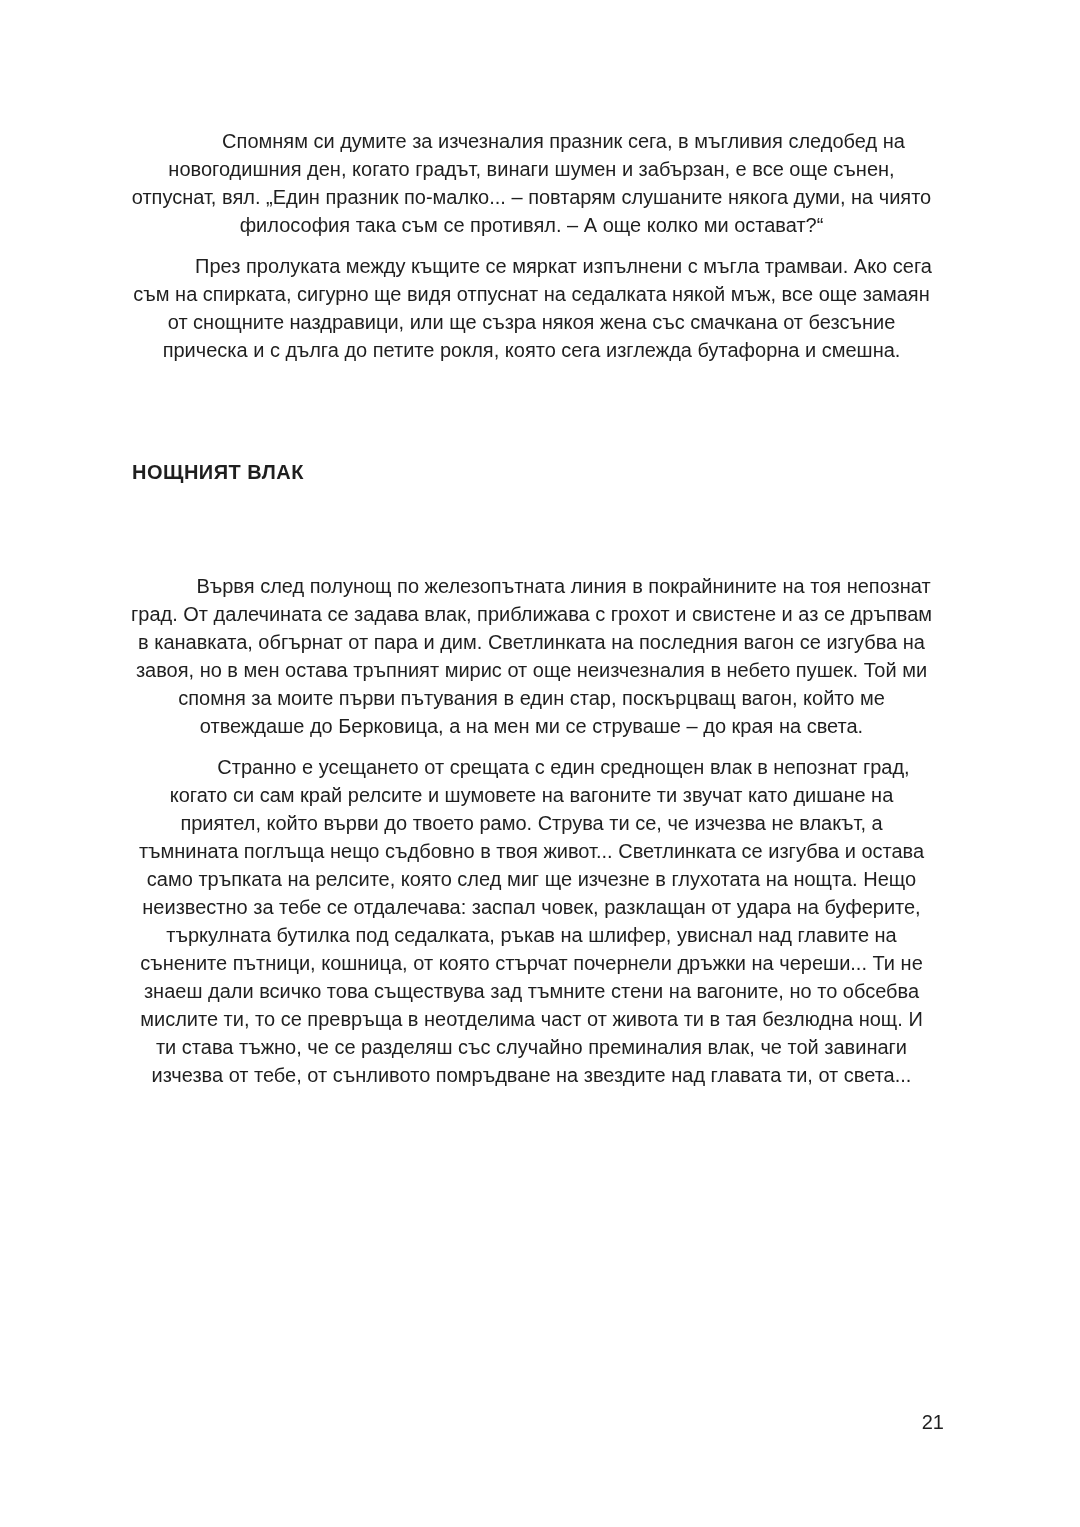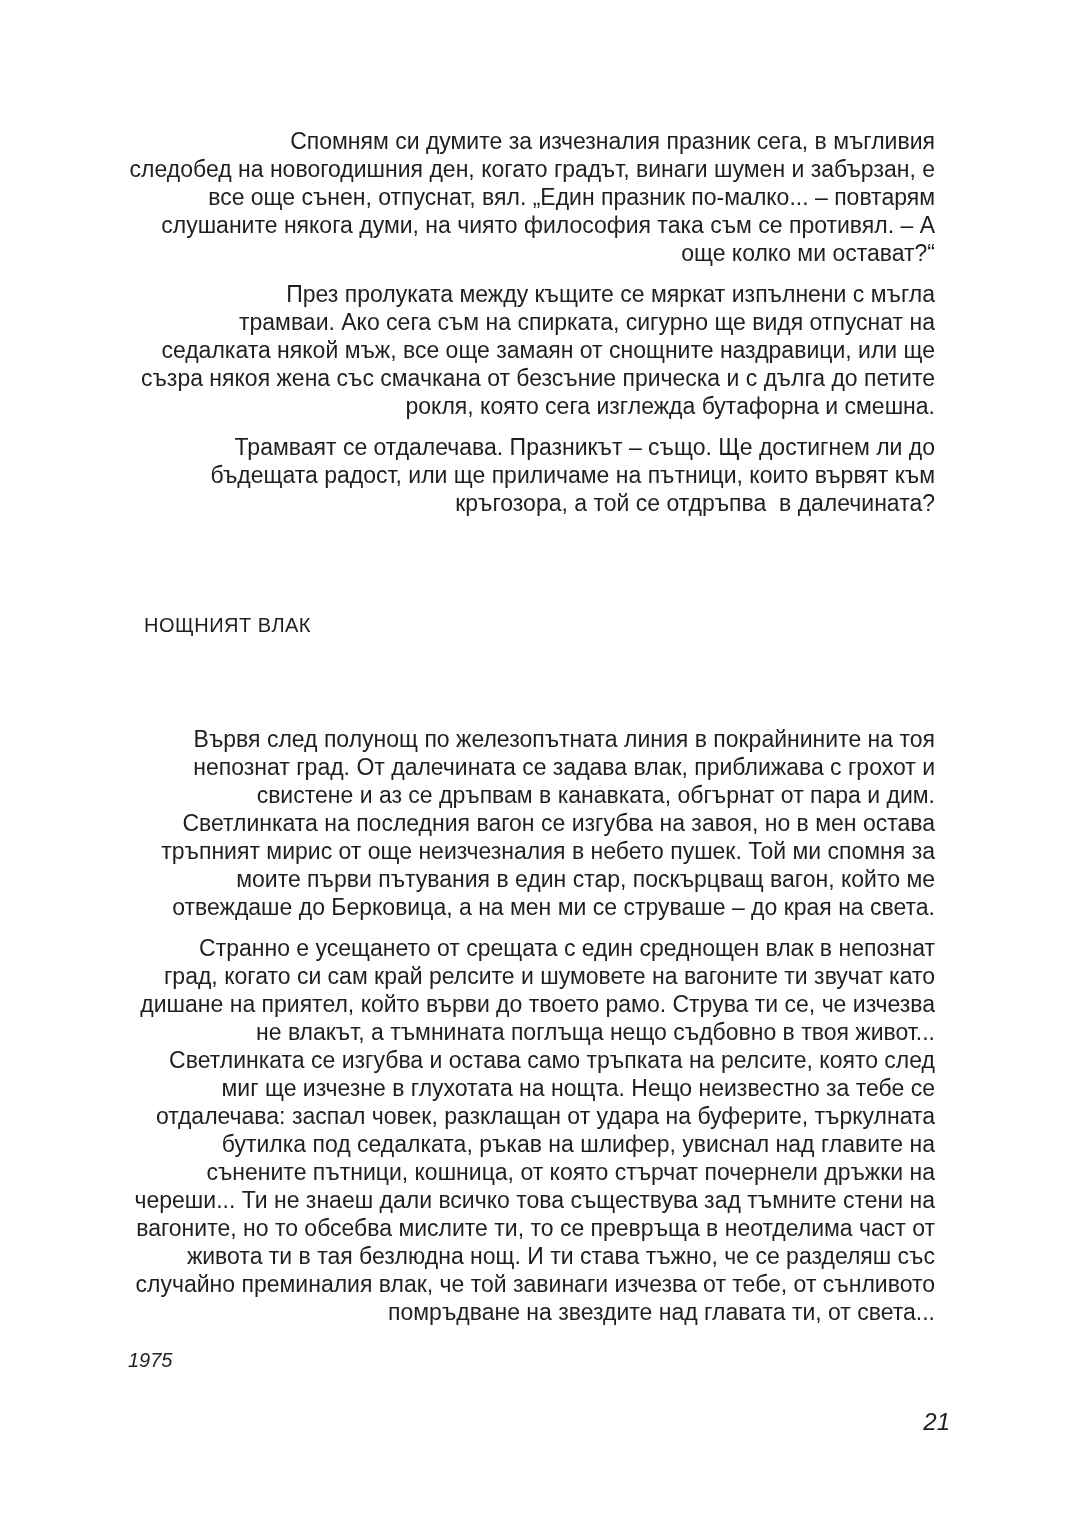--- a/index.html
+++ b/index.html
@@ -18,65 +18,62 @@
     color: #1f1f1f;
   }
   .content {
     position: absolute;
     left: 128px;
     top: 127px;
     width: 807px;
   }
   .par {
     margin: 0 0 13px 0;
-    font-size: 23px;
+    font-size: 20px;
     line-height: 28px;
     text-indent: 64px;
-    text-align: right;
+    text-align: center;
     white-space: pre-wrap;
   }
   .year {
     margin: 6px 0 0 0;
     font-size: 20px;
     line-height: 28px;
     font-style: italic;
     font-weight: normal;
   }
   .section-title {
-    margin: 94px 0 0 16px;
+    margin: 94px 0 0 4px;
     font-size: 20px;
     line-height: 28px;
-    font-weight: normal;
+    font-weight: bold;
     letter-spacing: 0.5px;
   }
   .first-after-title {
     margin-top: 86px;
   }
   .year-bottom {
     margin-top: 20px;
   }
   .pagenum {
     position: absolute;
     top: 1408px;
-    right: 130px;
-    font-size: 24px;
+    right: 136px;
+    font-size: 20px;
     line-height: 28px;
-    font-style: italic;
   }
 </style>
 </head>
 <body>
 
 <div class="page">
   <div class="content">
     <p class="par">Спомням си думите за изчезналия празник сега, в мъгливия следобед на новогодишния ден, когато градът, винаги шумен и забързан, е все още сънен, отпуснат, вял. „Един празник по-малко... – повтарям слушаните някога думи, на чиято философия така съм се противял. – А още колко ми остават?“</p>
     <p class="par">През пролуката между къщите се мяркат изпълнени с мъгла трамваи. Ако сега съм на спирката, сигурно ще видя отпуснат на седалката някой мъж, все още замаян от снощните наздравици, или ще съзра някоя жена със смачкана от безсъние прическа и с дълга до петите рокля, която сега изглежда бутафорна и смешна.</p>
-    <p class="par">Трамваят се отдалечава. Празникът – също. Ще достигнем ли до бъдещата радост, или ще приличаме на пътници, които вървят към кръгозора, а той се отдръпва  в далечината?</p>
 
     <h2 class="section-title">НОЩНИЯТ ВЛАК</h2>
 
     <p class="par first-after-title">Вървя след полунощ по железопътната линия в покрайнините на тоя непознат град. От далечината се задава влак, приближава с грохот и свистене и аз се дръпвам в канавката, обгърнат от пара и дим. Светлинката на последния вагон се изгубва на завоя, но в мен остава тръпният мирис от още неизчезналия в небето пушек. Той ми спомня за моите първи пътувания в един стар, поскърцващ вагон, който ме отвеждаше до Берковица, а на мен ми се струваше – до края на света.</p>
     <p class="par">Странно е усещането от срещата с един среднощен влак в непознат град, когато си сам край релсите и шумовете на вагоните ти звучат като дишане на приятел, който върви до твоето рамо. Струва ти се, че изчезва не влакът, а тъмнината поглъща нещо съдбовно в твоя живот... Светлинката се изгубва и остава само тръпката на релсите, която след миг ще изчезне в глухотата на нощта. Нещо неизвестно за тебе се отдалечава: заспал човек, разклащан от удара на буферите, търкулната бутилка под седалката, ръкав на шлифер, увиснал над главите на сънените пътници, кошница, от която стърчат почернели дръжки на череши... Ти не знаеш дали всичко това съществува зад тъмните стени на вагоните, но то обсебва мислите ти, то се превръща в неотделима част от живота ти в тая безлюдна нощ. И ти става тъжно, че се разделяш със случайно преминалия влак, че той завинаги изчезва от тебе, от сънливото помръдване на звездите над главата ти, от света...</p>
-    <p class="year year-bottom">1975</p>
   </div>
 
   <div class="pagenum">21</div>
 </div>
 
 </body></html>

